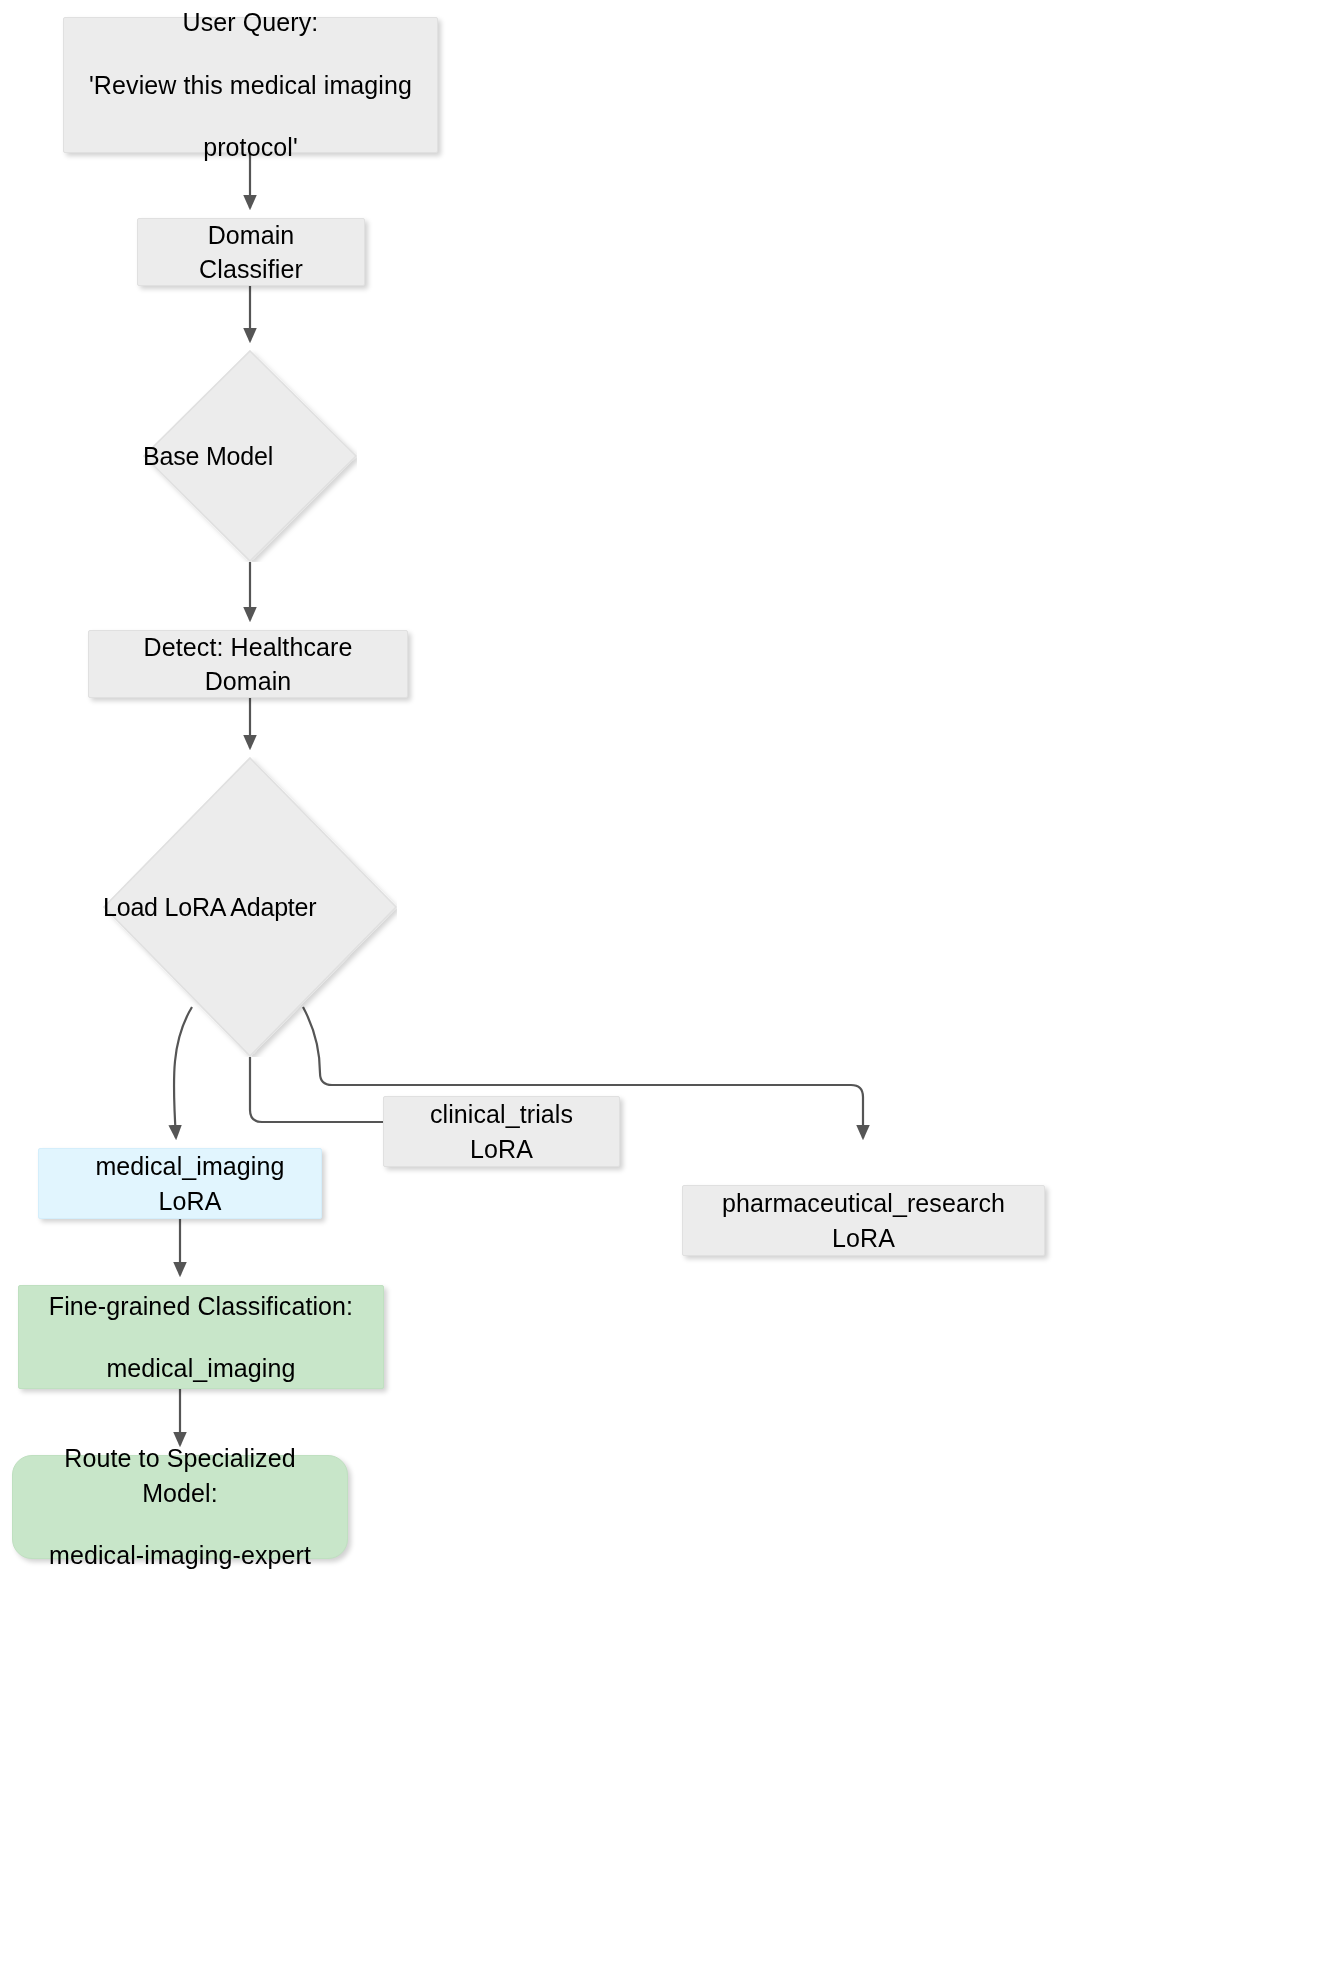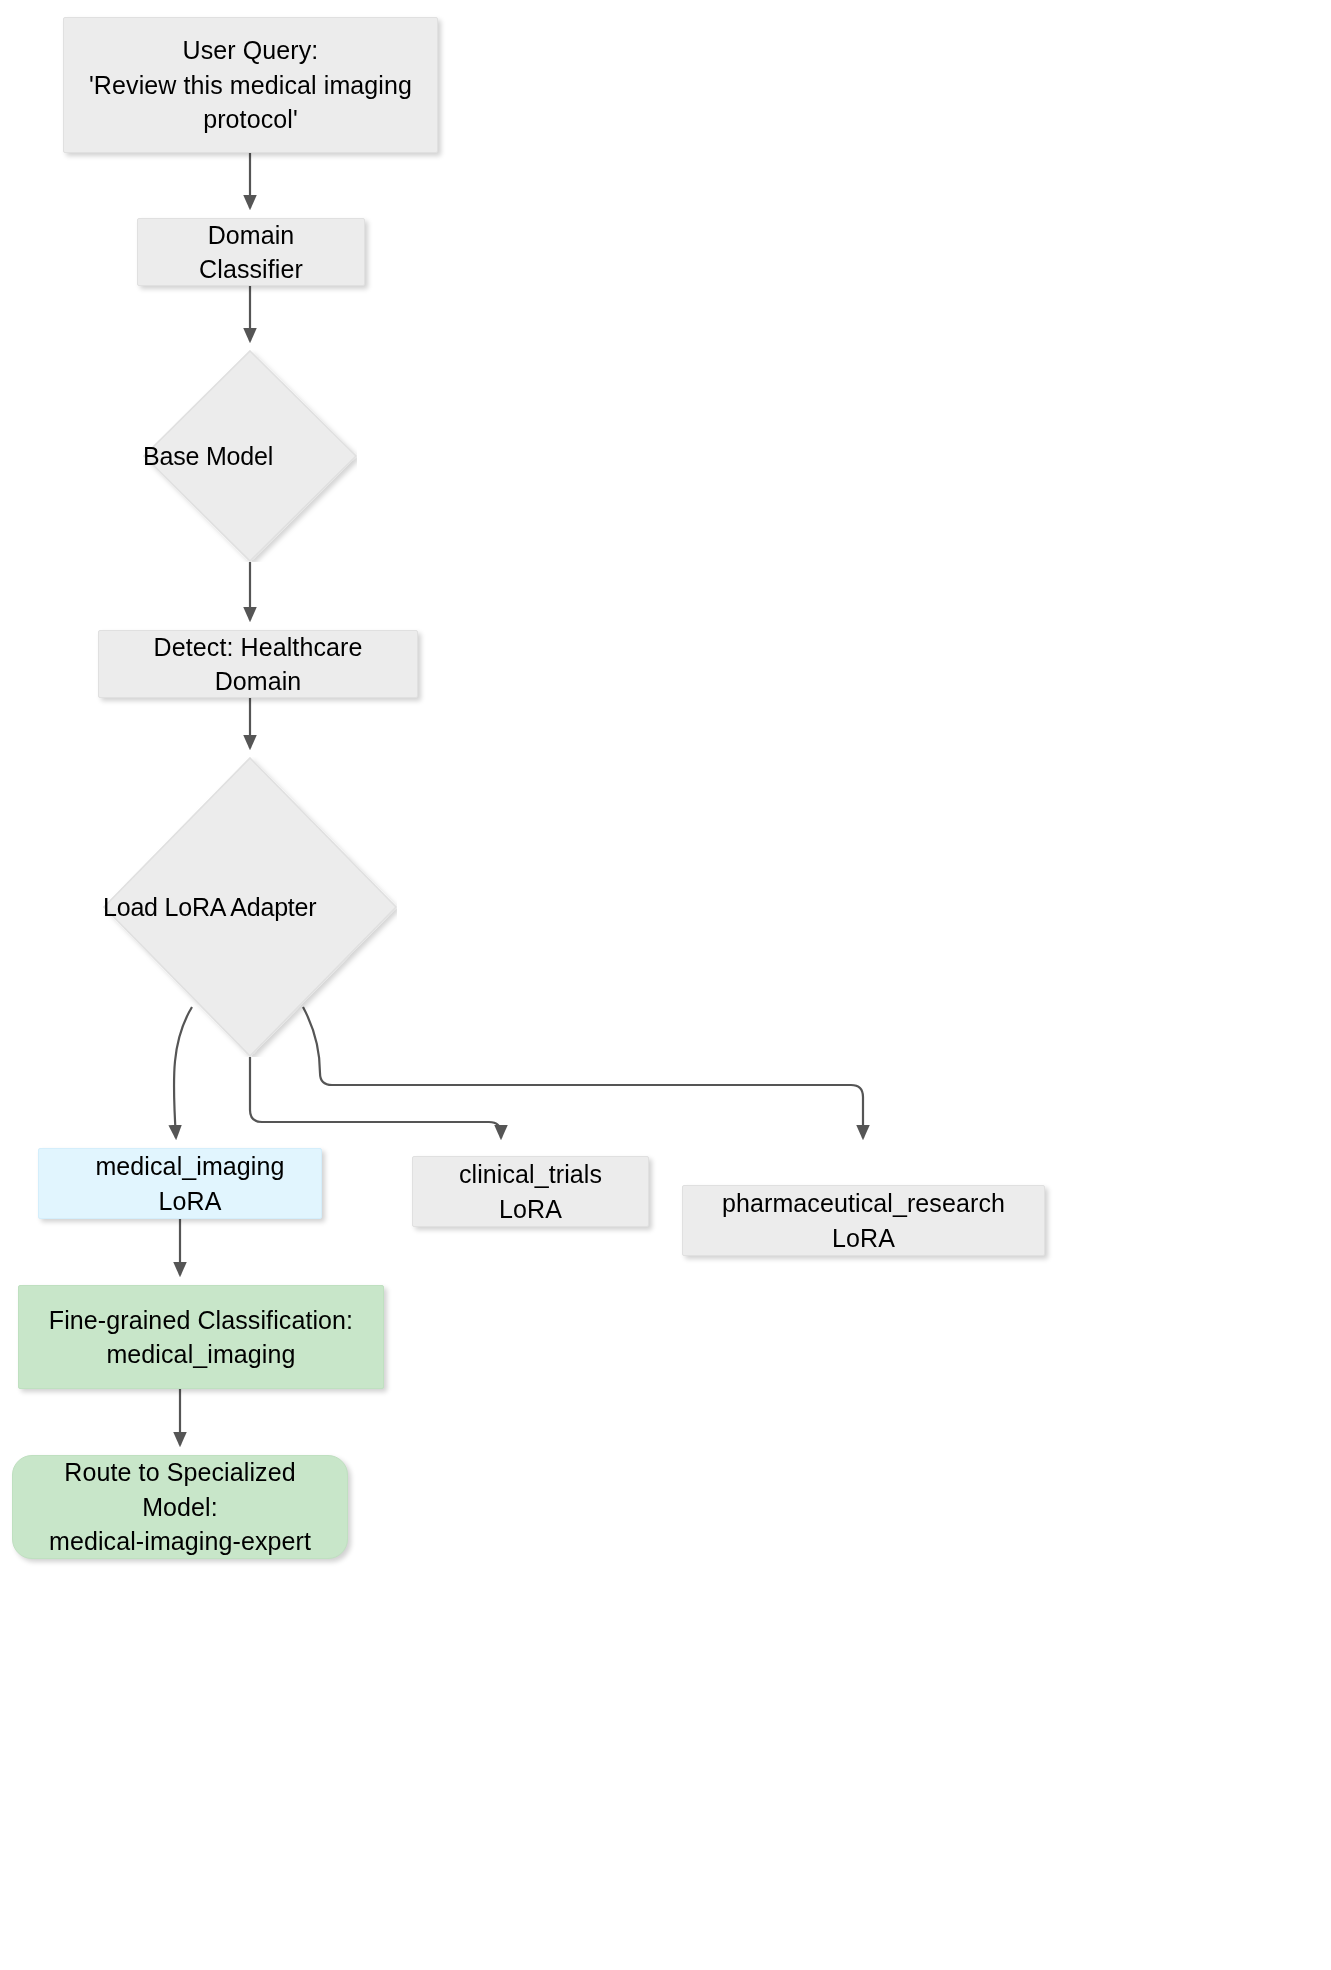--- a/index.html
+++ b/index.html
@@ -31,20 +31,21 @@
     position: absolute;
     box-sizing: border-box;
     display: flex;
     align-items: center;
     justify-content: center;
     text-align: center;
     color: #000000;
     font-size: 25px;
     line-height: 1.38;
     letter-spacing: 0.1px;
+    gap: 28px;
   }
   .rect {
     background: #ececec;
     border: 1px solid #e0e0e0;
     border-radius: 2px;
     box-shadow: 3px 3px 5px rgba(0,0,0,0.18);
     padding: 6px 16px;
   }
   .rect.blue {
     background: #e1f5fe;
@@ -122,38 +123,38 @@
 
   <div class="diamond-wrap" style="left:143px; top:350px; width:214px; height:212px;">
     <svg class="diamond-shape" viewBox="0 0 214 212" preserveAspectRatio="none" xmlns="http://www.w3.org/2000/svg">
       <polygon points="107,1 213,106 107,211 1,106" fill="#ececec" stroke="#e0e0e0" stroke-width="1.6" filter="url(#nodeshadow)"></polygon>
     </svg>
     <div class="diamond-label">
       <span>Base Model</span>
     </div>
   </div>
 
-  <div class="node rect" style="left:98px; top:630px; width:320px; height:68px;">
+  <div class="node rect" style="left:88px; top:630px; width:320px; height:68px;">
     <span>Detect: Healthcare Domain</span>
   </div>
 
   <div class="diamond-wrap" style="left:103px; top:757px; width:294px; height:300px;">
     <svg class="diamond-shape" viewBox="0 0 294 300" preserveAspectRatio="none" xmlns="http://www.w3.org/2000/svg">
       <polygon points="147,1 293,150 147,299 1,150" fill="#ececec" stroke="#e0e0e0" stroke-width="1.6" filter="url(#nodeshadow)"></polygon>
     </svg>
     <div class="diamond-label">
       <span>Load LoRA Adapter</span>
     </div>
   </div>
 
   <div class="node rect blue" style="left:38px; top:1148px; width:284px; height:71px;padding-left:36px;">
     <span>medical_imaging LoRA</span>
   </div>
 
-  <div class="node rect" style="left:383px; top:1156px; width:237px; height:71px;margin-left:29px;">
+  <div class="node rect" style="left:383px; top:1096px; width:237px; height:71px;">
     <span>clinical_trials LoRA</span>
   </div>
 
   <div class="node rect" style="left:682px; top:1148px; width:363px; height:71px;margin-top:37px;">
     <span>pharmaceutical_research LoRA</span>
   </div>
 
   <div class="node rect green" style="left:18px; top:1285px; width:366px; height:104px; flex-direction:column;">
     <span>Fine-grained Classification:</span>
     <span>medical_imaging</span>

